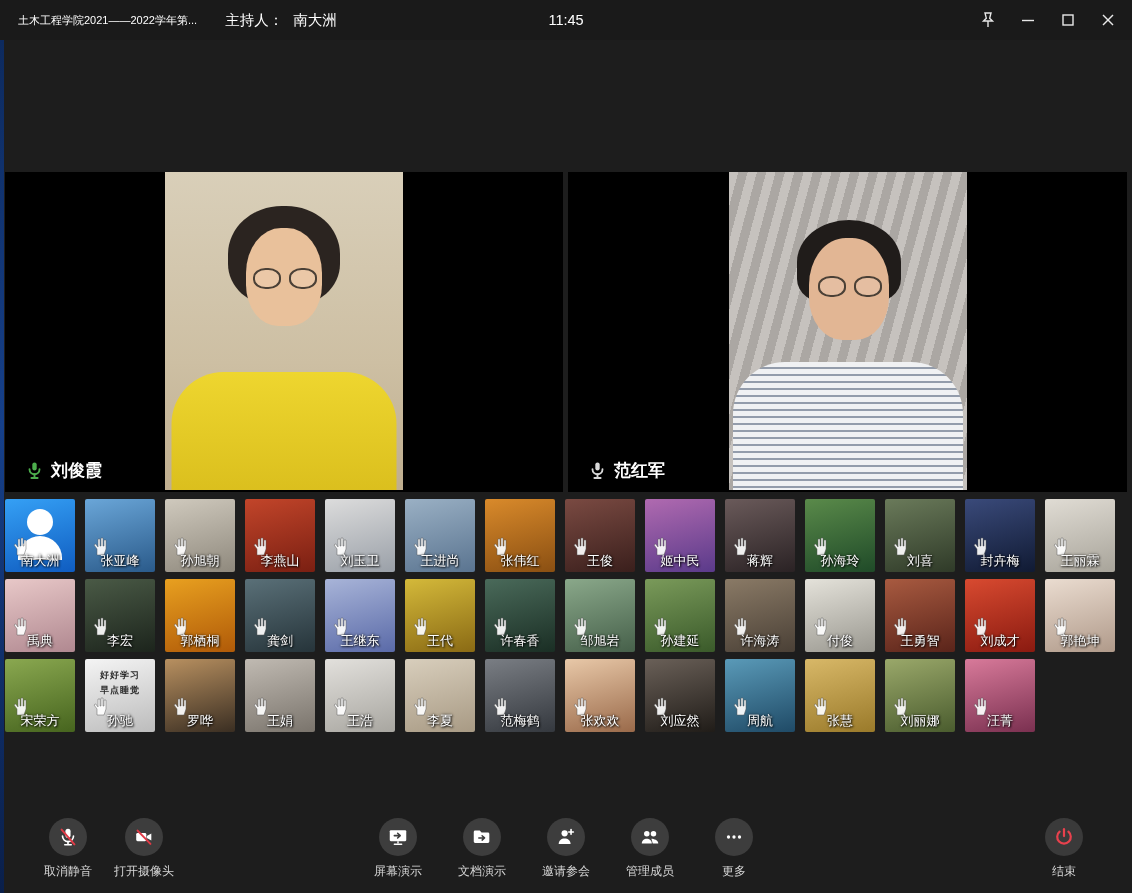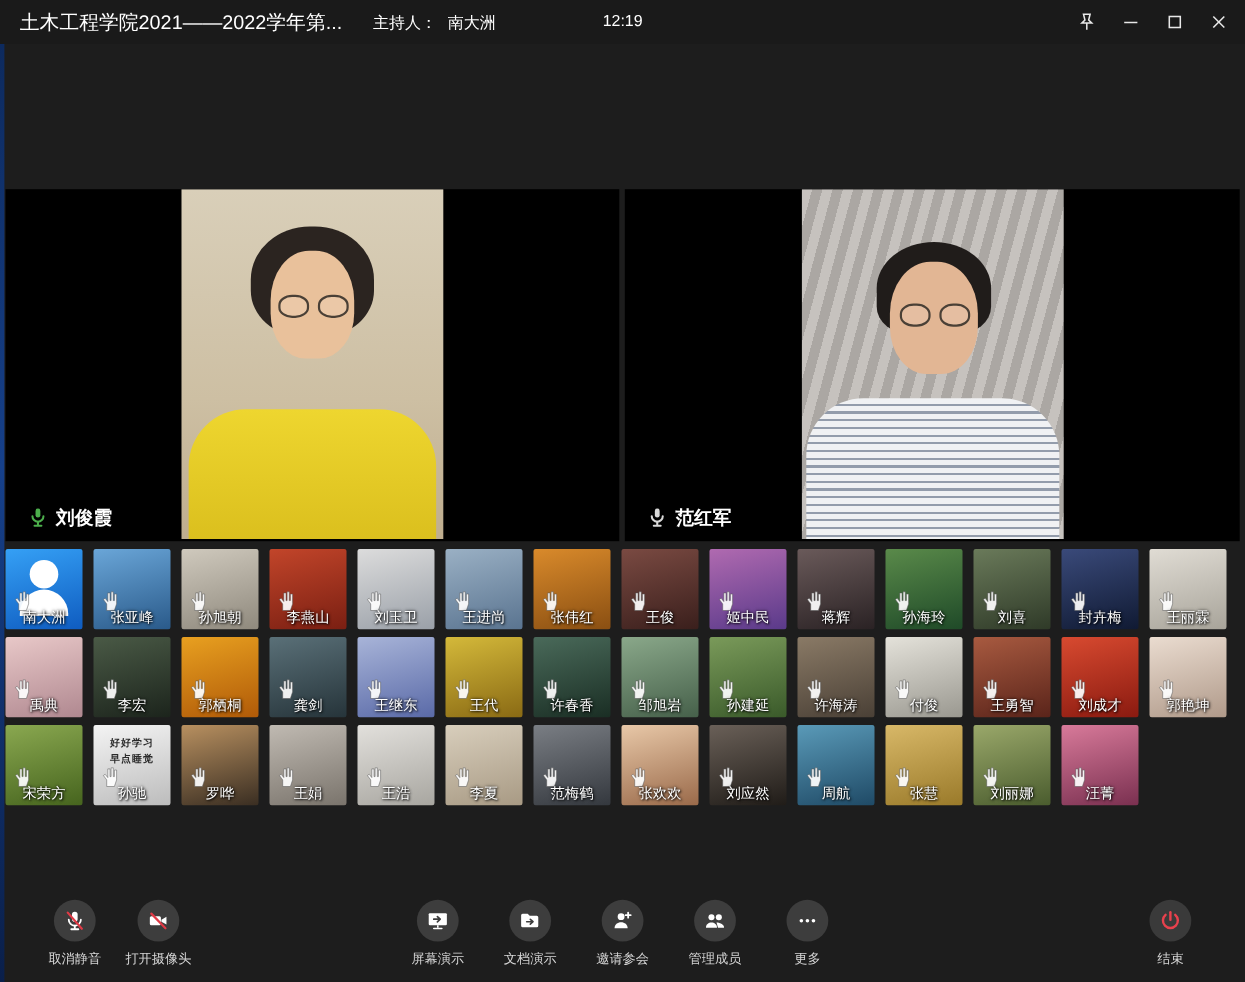--- a/index.html
+++ b/index.html
@@ -4,21 +4,21 @@
 <style>
   html,body{margin:0;padding:0;background:#000;}
   #app{
     position:relative;width:1132px;height:893px;overflow:hidden;
     background:#1d1d1d;font-family:"Liberation Sans","DejaVu Sans",sans-serif;
     color:#fff;-webkit-font-smoothing:antialiased;
   }
   
   #titlebar{position:absolute;top:0;left:0;width:1132px;height:40px;background:#1a1a1a;
     display:flex;align-items:center;padding:0;box-sizing:border-box;}
-  .tb-title{margin-left:18px;font-size:18px;color:#ffffff;white-space:nowrap;}
+  .tb-title{margin-left:18px;font-size:11px;color:#ffffff;white-space:nowrap;}
   .tb-host{margin-left:28px;font-size:14.5px;color:#ffffff;white-space:nowrap;}
   .tb-host .hn{margin-left:10px;}
   .tb-time{position:absolute;left:50%;transform:translateX(-50%);font-size:14.5px;color:#ffffff;}
   .tb-controls{margin-left:auto;display:flex;align-items:center;gap:8px;padding-right:8px;}
   .tb-btn{width:32px;height:30px;display:flex;align-items:center;justify-content:center;cursor:pointer;}
   .tb-btn svg{display:block;}
   
   #edge-strip{position:absolute;left:0;top:40px;width:4px;height:853px;
     background:linear-gradient(180deg,#0d2a5e 0%,#16408a 45%,#0a1f4a 100%);}
   
@@ -67,21 +67,21 @@
 </head>
 <body>
 
 <div id="app">
 
   <div id="titlebar">
     <div class="tb-title">土木工程学院2021——2022学年第...</div>
     <div class="tb-host">
       <span>主持人：</span><span class="hn">南大洲</span>
     </div>
-    <div class="tb-time">12:19</div>
+    <div class="tb-time">11:45</div>
     <div class="tb-controls">
       <div class="tb-btn">
         <svg width="16" height="18" viewBox="0 0 16 18">
             <g fill="none" stroke="#e8e8e8" stroke-width="1.4">
               <path d="M5 2h6l-1.3 5.2L12.5 10h-9l2.8-2.8z"></path>
               <line x1="8" y1="10" x2="8" y2="16"></line>
             </g>
           </svg>
       </div>
       <div class="tb-btn">

